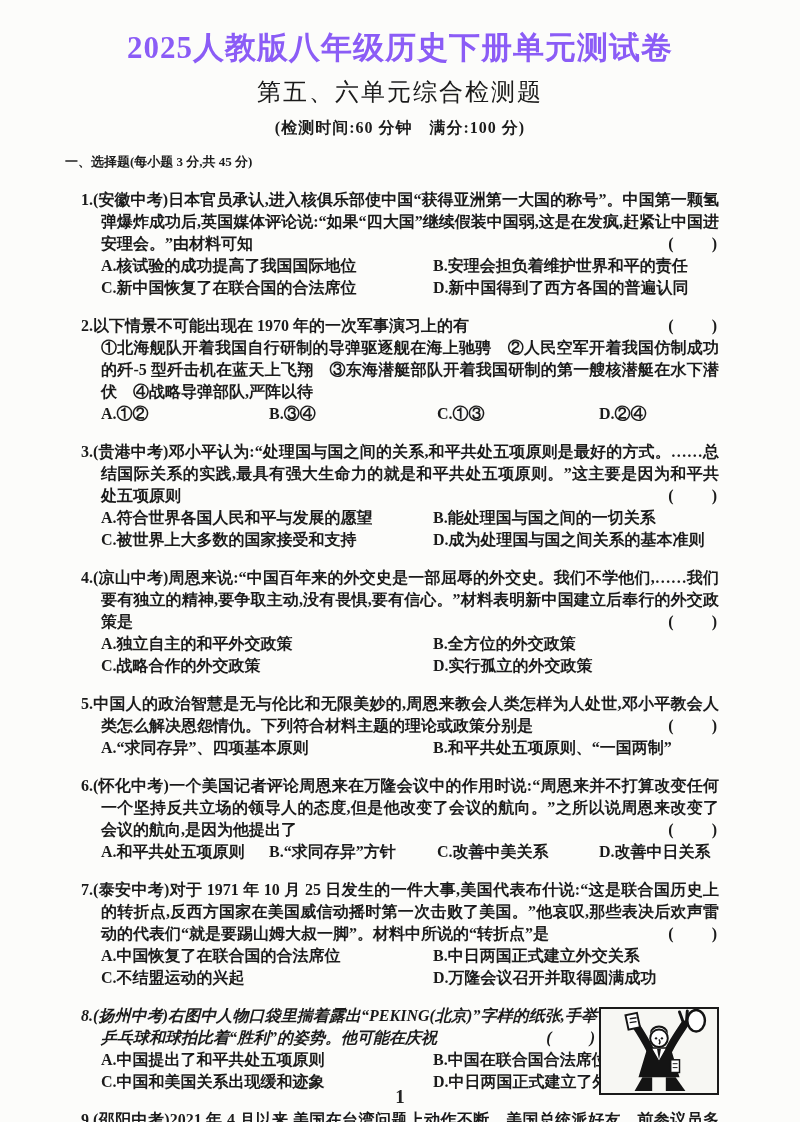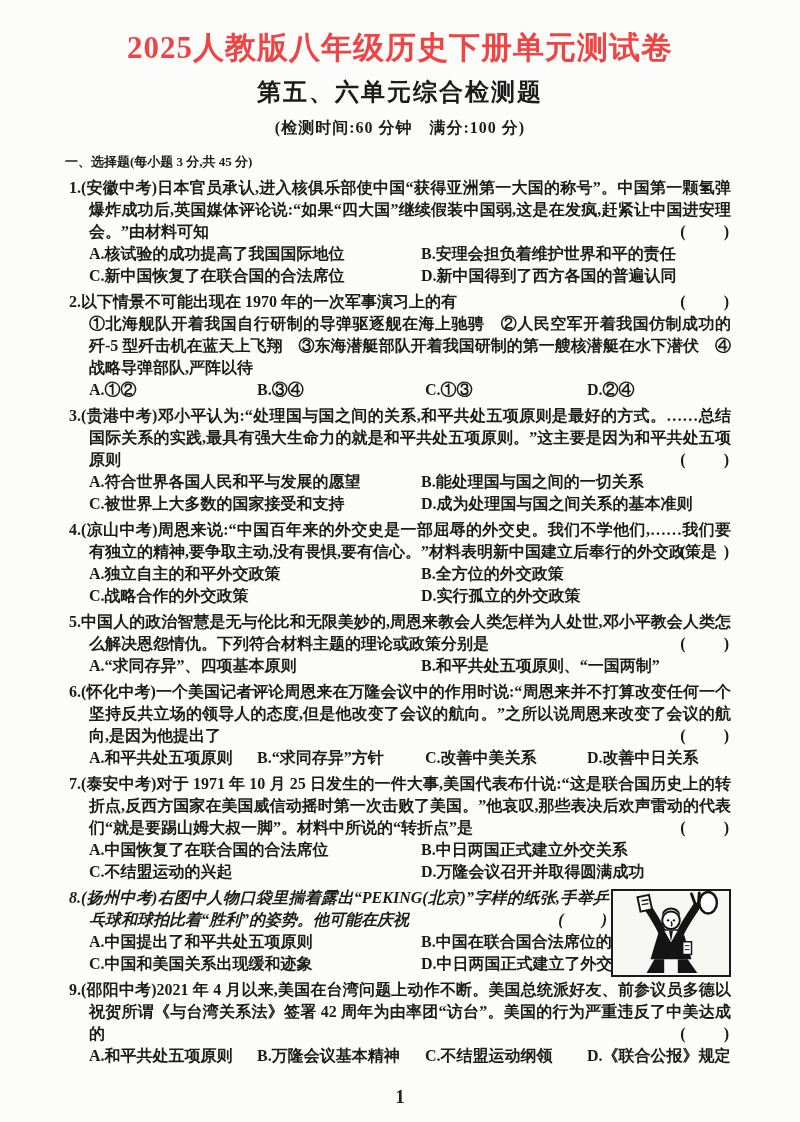--- a/index.html
+++ b/index.html
@@ -6,34 +6,34 @@
   body{
     width:800px;height:1122px;position:relative;
     background:#fcfcfa;color:#1b1b1b;
     font-family:"Liberation Serif","DejaVu Serif",serif;
     font-weight:600;
     overflow:hidden;
   }
   .sheet{width:670px;margin:0 auto;padding-top:30px;}
   .title{
     font-size:31px;font-weight:700;text-align:center;
-    margin:0 0 13px 0;letter-spacing:1px;line-height:1.15;color:#ef4444;
+    margin:0 0 13px 0;letter-spacing:1px;line-height:1.15;color:#8b5cf6;
   }
   .subtitle{
-    font-size:24px;font-weight:700;text-align:center;
+    font-size:24px;font-weight:400;text-align:center;
     margin:0 0 12px 0;letter-spacing:2px;line-height:1.15;
   }
   .meta{
     font-size:16px;font-weight:600;text-align:center;
     margin:0 0 12px 0;letter-spacing:1px;
   }
   .section-heading{
     font-size:13px;font-weight:700;margin:0 0 2px 0;line-height:22px;
   }
-  .q{margin:4px;}
+  .q{margin:16px;}
   .stem{
     position:relative;margin:0;
     padding-left:20px;text-indent:-20px;
     font-size:16px;line-height:22px;text-align:justify;
   }
   .bracket{
     position:absolute;right:0;bottom:0;
     text-indent:0;letter-spacing:2px;white-space:pre;
   }
   .sub{

